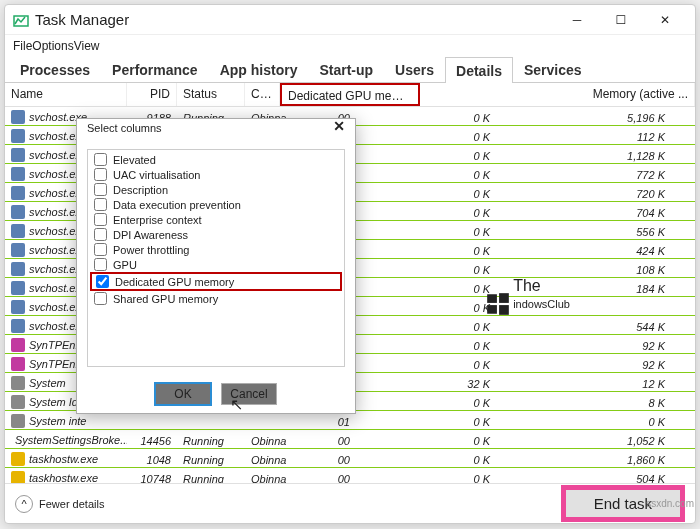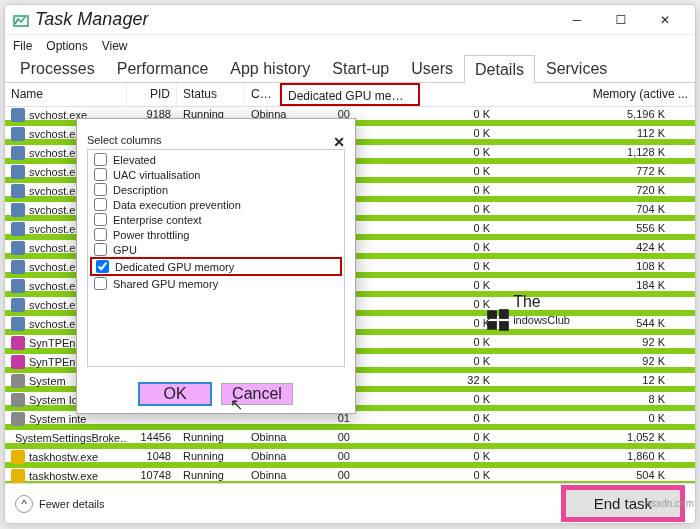--- a/index.html
+++ b/index.html
@@ -1,70 +1,70 @@
 <!DOCTYPE html>
 <html><head>
 <meta charset="utf-8">
 <style>
 *{box-sizing:border-box;margin:0;padding:0;font-family:"Segoe UI",Tahoma,sans-serif;font-size:11px;color:#222;}
 body{background:#f0f0f0;width:700px;height:529px;overflow:hidden;position:relative;}
 .window{position:absolute;left:4px;top:4px;width:692px;height:520px;background:#fff;border:1px solid #ccc;border-radius:4px;box-shadow:0 2px 14px rgba(0,0,0,.18);display:flex;flex-direction:column;}
 .titlebar{height:30px;display:flex;align-items:center;padding:0 8px;border-bottom:1px solid #eee;}
 .titlebar .ticon{width:16px;height:16px;margin-right:6px;}
-.titlebar .title{font-size:18px;font-style:italic;}
+.titlebar .title{font-size:15px;}
 .winbtns{margin-left:auto;display:flex;}
 .winbtn{width:44px;height:28px;display:flex;align-items:center;justify-content:center;font-size:12px;}
-.menubar{height:22px;display:flex;align-items:center;gap:14px;padding:0 8px;}
+.menubar{height:22px;display:flex;align-items:center;gap:0;padding:0 8px;}
 .menubar span{font-size:12px;}
 .tabs{height:26px;display:flex;align-items:flex-end;border-bottom:1px solid #ccc;padding:0 4px;gap:0;}
-.tab{padding:5px 10px 4px;border:1px solid transparent;border-bottom:none;font-size:16px;color:#333;}
+.tab{padding:5px 10px 4px;border:1px solid transparent;border-bottom:none;font-size:14px;color:#333;font-weight:bold;}
 .tab.active{border-color:#ccc;background:#fff;position:relative;top:1px;}
 .tablewrap{flex:1;overflow:hidden;position:relative;}
 .headerrow{display:flex;height:24px;border-bottom:1px solid #e0e0e0;background:#fff;}
 .hd{padding:4px 6px;border-right:1px solid #eee;white-space:nowrap;overflow:hidden;text-overflow:ellipsis;font-size:12px;}
 .hd.name{width:122px;}
 .hd.pid{width:50px;text-align:right;}
 .hd.status{width:68px;}
 .hd.user{width:76px;}
 .hd.cpu{width:35px;text-align:right;}
 .hd.gpu{width:140px;text-align:right;border:2px solid #b00;position:relative;}
 .hd.mem{flex:1;text-align:right;}
 .rows{overflow:hidden;}
-.row{display:flex;height:19px;align-items:flex-start;border-bottom:6px solid #84cc16;}
+.row{display:flex;height:19px;align-items:flex-end;border-bottom:1px solid #84cc16;font-style:italic;}
 .cell{padding:1px 6px;white-space:nowrap;overflow:hidden;text-overflow:ellipsis;}
 .cell.name{width:122px;display:flex;align-items:center;gap:4px;}
 .cell.pid{width:50px;text-align:right;}
 .cell.status{width:68px;}
 .cell.user{width:76px;}
 .cell.cpu{width:35px;text-align:right;}
 .cell.gpu{width:140px;text-align:right;}
 .cell.mem{flex:1;text-align:right;padding-right:30px;}
 .picon{width:14px;height:14px;display:inline-block;background:#5a7fb2;border-radius:2px;}
 .picon.y{background:#e7b400;}
 .picon.p{background:#c23aa0;}
 .picon.g{background:#888;}
 .footer{height:40px;border-top:1px solid #e0e0e0;display:flex;align-items:center;padding:0 10px;gap:8px;}
 .fewer{display:flex;align-items:center;gap:6px;font-size:12px;}
 .fewericon{width:18px;height:18px;border:1px solid #999;border-radius:50%;display:flex;align-items:center;justify-content:center;}
 .endbtn{margin-left:auto;padding:5px 28px;border:5px solid #ec4899;background:#e1e1e1;font-size:15px;}
 
 .dialog{position:absolute;left:76px;top:118px;width:280px;height:296px;background:#fff;border:1px solid #aaa;box-shadow:0 4px 18px rgba(0,0,0,.3);display:flex;flex-direction:column;}
-.dlgtitle{height:28px;display:flex;align-items:flex-start;padding:15px 10px;font-size:12px;}
+.dlgtitle{height:28px;display:flex;align-items:flex-end;padding:15px 10px;font-size:12px;}
 .dlgclose{margin-left:auto;font-size:14px;font-weight:bold;}
 .dlgdesc{padding:4px 10px 8px;font-size:12px;}
 .dlglist{flex:1;margin:0 10px 8px;border:1px solid #ccc;overflow-y:auto;padding:2px;background:#fff;}
 .dli{display:flex;align-items:center;gap:6px;padding:1px 4px;}
 .dli input{width:13px;height:13px;}
 .dli.red{border:2px solid #b00;}
 .dlgbtns{display:flex;justify-content:center;gap:10px;padding:8px;}
-.dlgbtn{width:72px;height:22px;border:1px solid #adadad;background:#f0abfc;font-size:16px;}
+.dlgbtn{width:56px;height:22px;border:1px solid #adadad;background:#737373;font-size:12px;}
 .dlgbtn.primary{border:1px solid #2a8dd4;outline:1px solid #2a8dd4;}
 .cursor{position:absolute;left:230px;top:395px;font-size:16px;pointer-events:none;}
 
-.wm{position:absolute;right:130px;top:296px;font-size:28px;font-family:Georgia,serif;color:#222;pointer-events:none;user-select:none;}
+.wm{position:absolute;right:130px;top:280px;font-size:28px;font-family:Georgia,serif;color:#222;pointer-events:none;user-select:none;}
 .wm .the{font-size:16px;display:block;line-height:.7;margin-left:28px;}
 .wm .wc{display:flex;align-items:center;}
 .wm svg{width:26px;height:26px;margin-right:2px;}
 .credit{position:absolute;right:6px;top:498px;font-size:10px;color:#999;}
 </style>
 </head>
 <body>
 
 <div class="window">
 
@@ -376,20 +376,24 @@
         <input type="checkbox" style="">
         <span>Description</span>
       </div>
       <div class="dli">
         <input type="checkbox" style="">
         <span>Data execution prevention</span>
       </div>
       <div class="dli">
         <input type="checkbox" style="">
         <span>Enterprise context</span>
+      </div>
+      <div class="dli">
+        <input type="checkbox" style="">
+        <span>DPI Awareness</span>
       </div>
       <div class="dli">
         <input type="checkbox" style="">
         <span>Power throttling</span>
       </div>
       <div class="dli">
         <input type="checkbox" style="">
         <span>GPU</span>
       </div>
       <div class="dli red">

